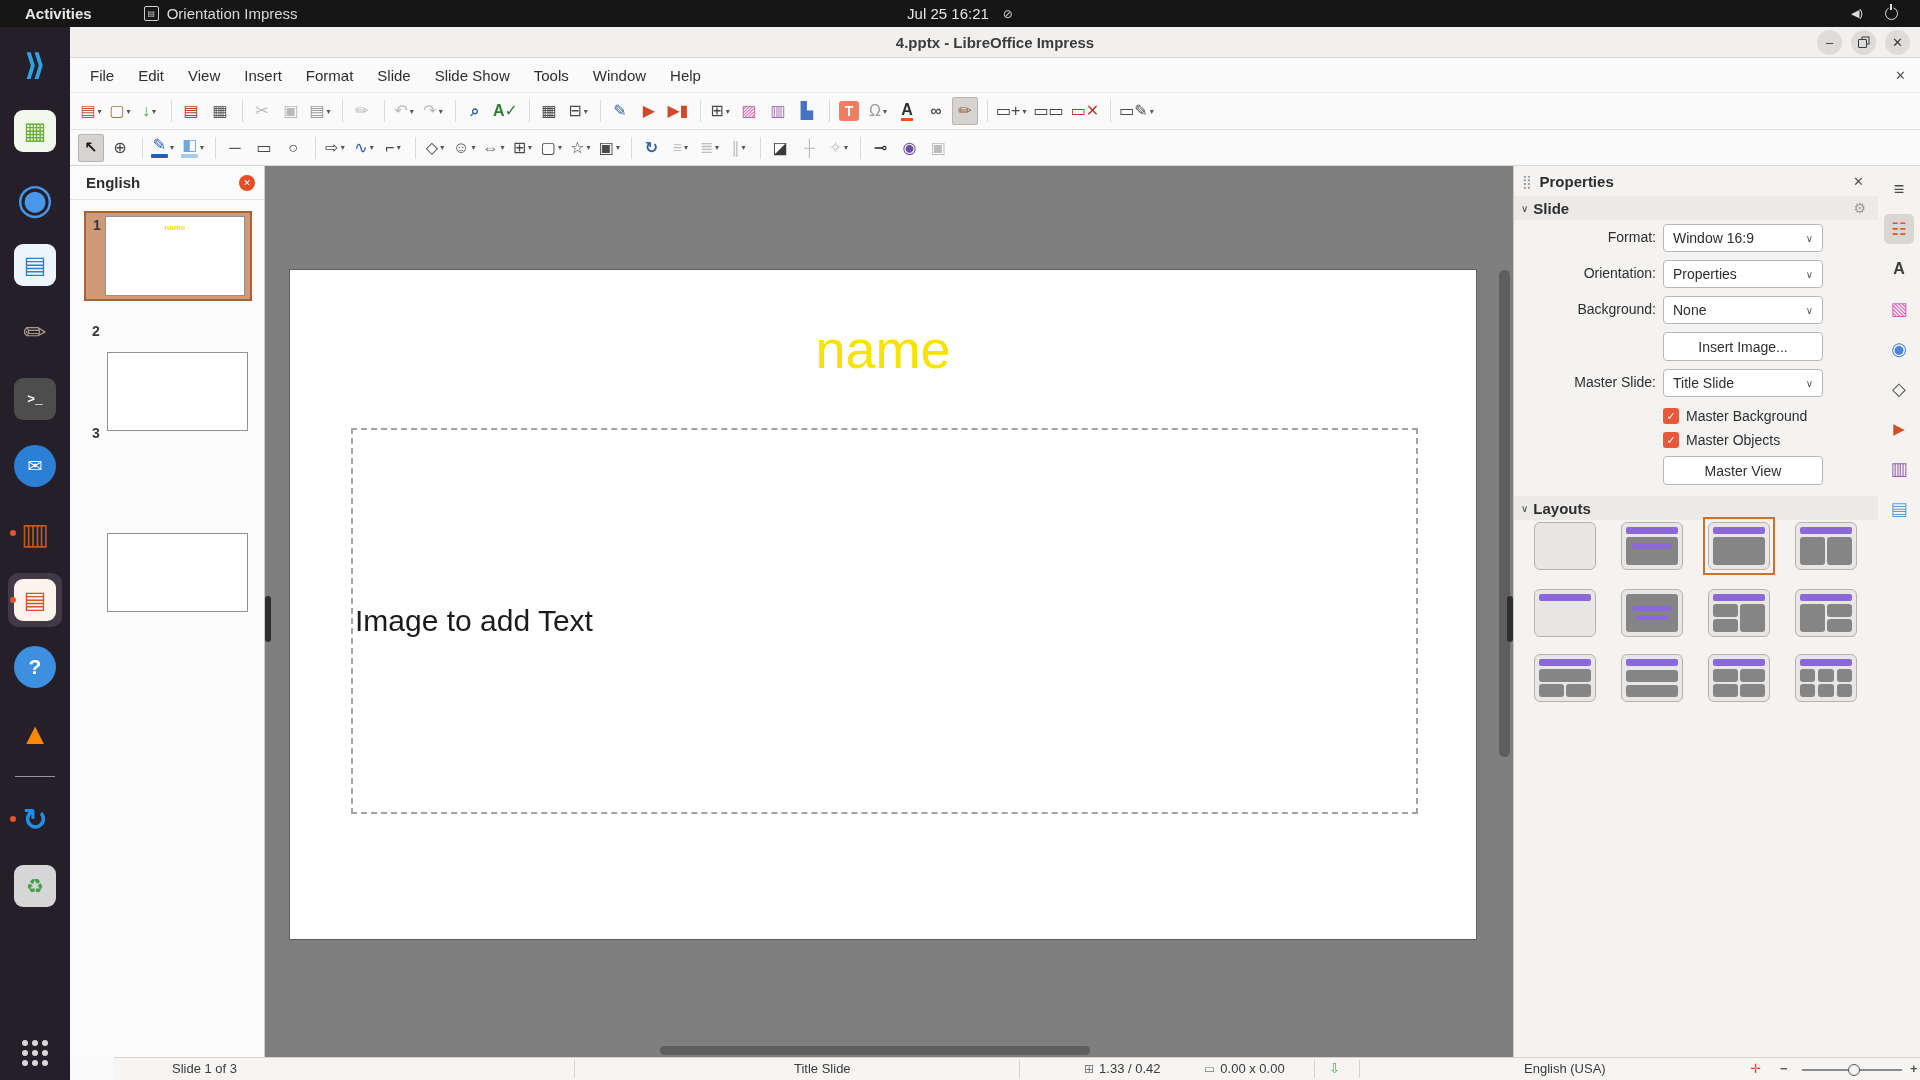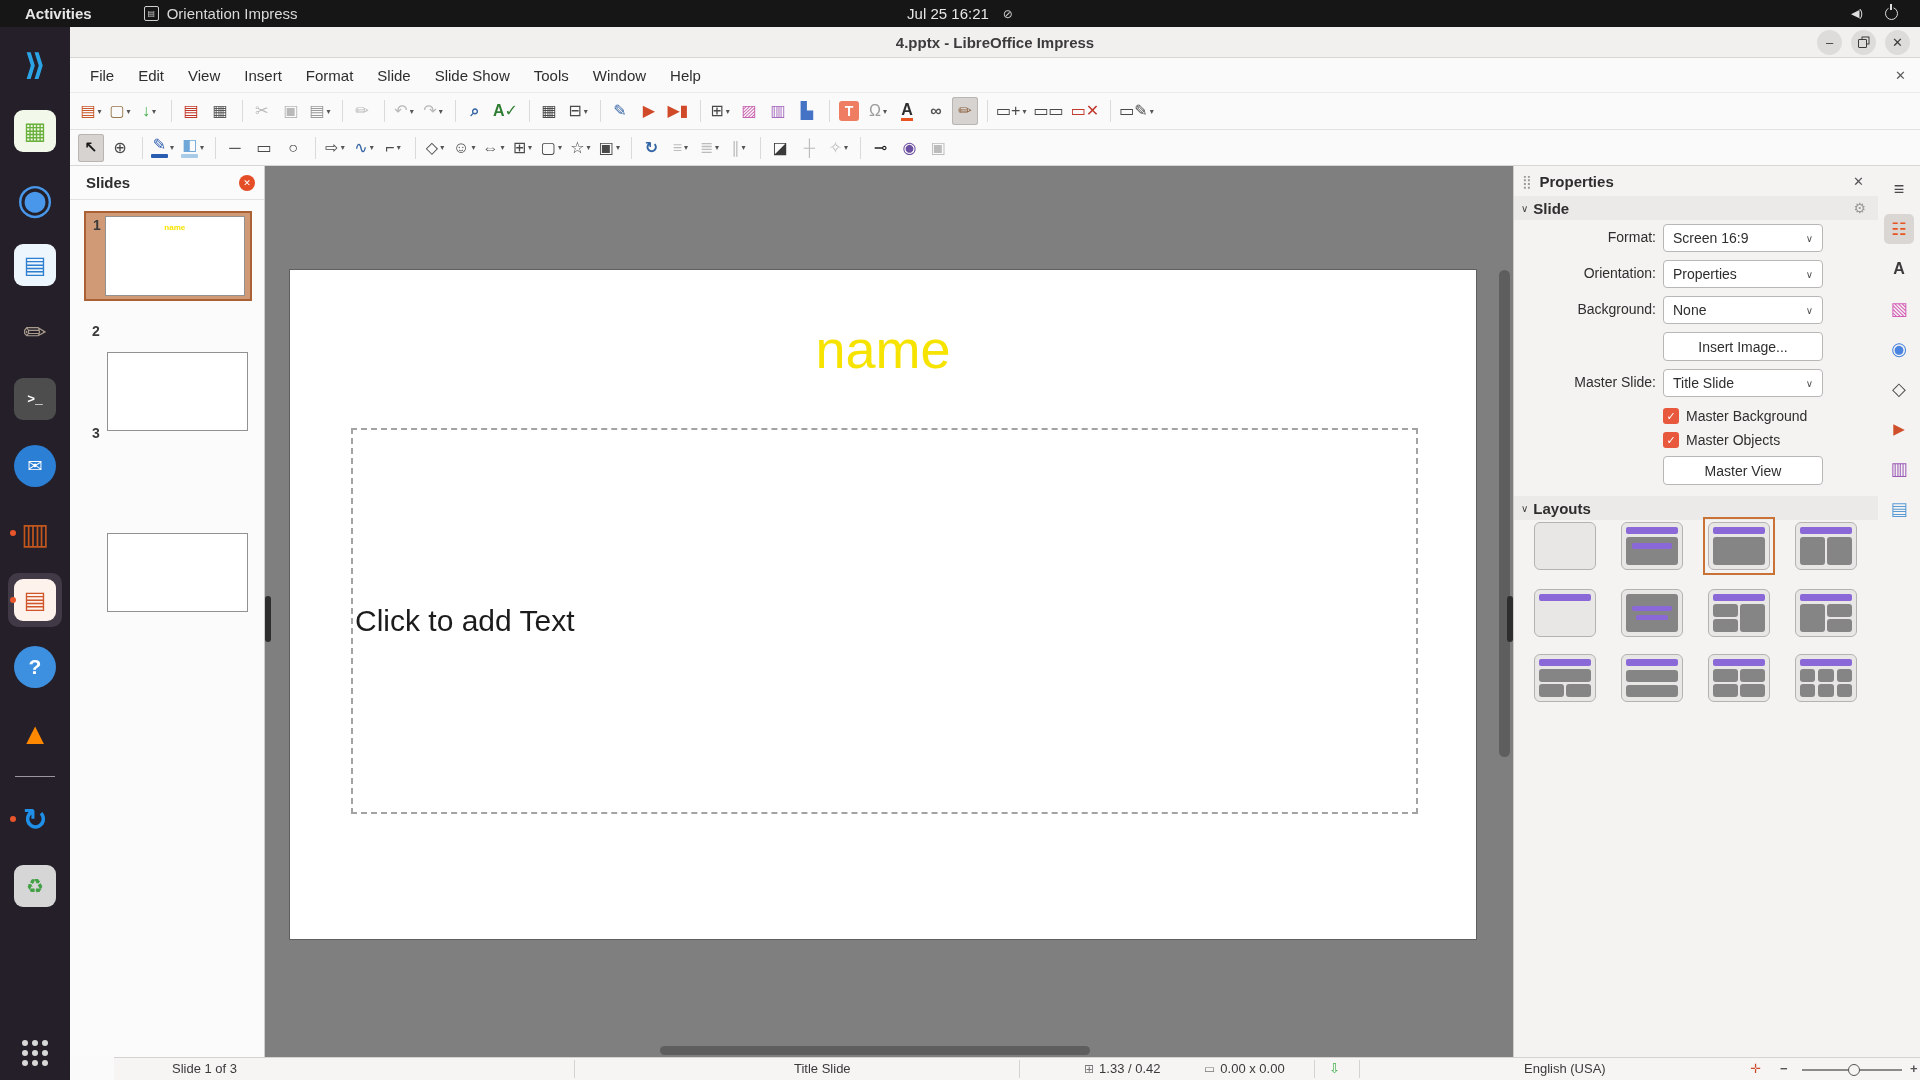--- a/index.html
+++ b/index.html
@@ -584,40 +584,40 @@
       </div>
       <div class="tbtn">
         <span class="g">
           <span style="color: rgb(188, 188, 188);">▣</span>
         </span>
       </div>
     </div>
 
   <div id="slides-panel">
     <div id="slides-header">
-      <span class="lbl">Slides</span>
+      <span class="lbl">English</span>
       <span id="slides-close">✕</span>
     </div>
     <div id="slide1-frame" class="slide-frame">
       <span class="slide-num">1</span>
       <div class="thumb">
         <div class="thumb-title" style="color: rgb(246, 227, 0);">name</div>
       </div>
     </div>
     <span class="slide-num abs" id="slide2-num">2</span>
     <div class="thumb abs" id="slide2-thumb"></div>
     <span class="slide-num abs" id="slide3-num">3</span>
     <div class="thumb abs" id="slide3-thumb"></div>
   </div>
 
   <div id="canvas">
     <div id="slide-page">
       <div id="slide-title" style="color: rgb(246, 227, 0);">name</div>
       <div id="body-placeholder">
-        <span>Click to add Text</span>
+        <span>Image to add Text</span>
       </div>
     </div>
     <div id="vscroll-thumb"></div>
     <div id="hscroll-thumb"></div>
     <div class="grip" id="grip-left"></div>
     <div class="grip" id="grip-right"></div>
   </div>
 
   <div id="props">
     <div id="props-header">
@@ -627,21 +627,21 @@
     </div>
     <div class="sect-head" id="slide-sect-head">
       <span class="chev">∨</span>
       <span class="lbl">Slide</span>
       <span id="sect-gear">⚙</span>
     </div>
 
     <div class="prow" style="top:58px;">
       <span class="plabel">Format:</span>
       <span class="dropdown">
-        <span>Screen 16:9</span>
+        <span>Window 16:9</span>
         <span class="chev">∨</span>
       </span>
     </div>
     <div class="prow" style="top:94px;">
       <span class="plabel">Orientation:</span>
       <span class="dropdown">
         <span>Properties</span>
         <span class="chev">∨</span>
       </span>
     </div>

